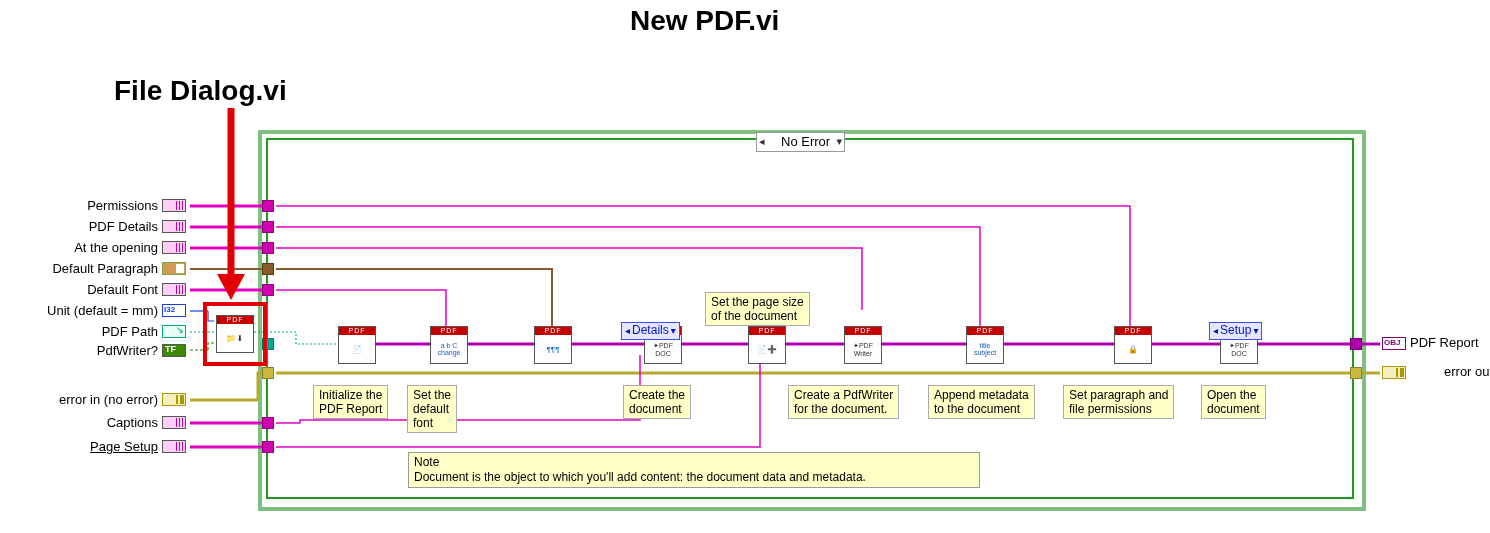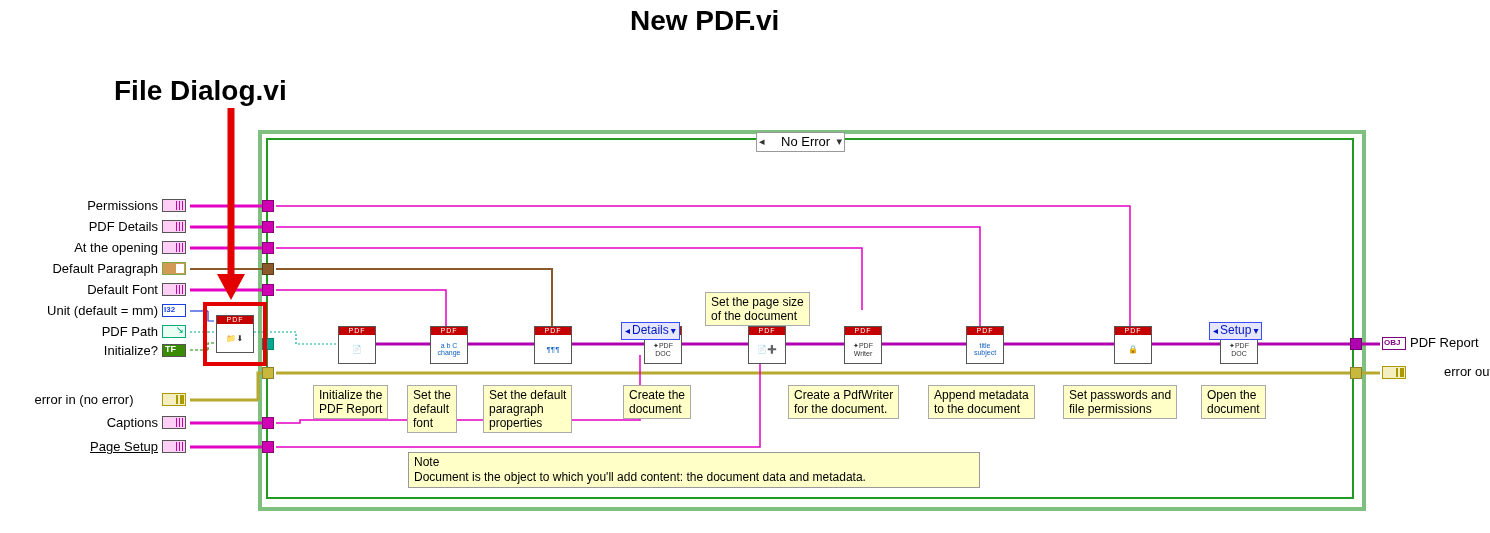--- a/index.html
+++ b/index.html
@@ -117,24 +117,24 @@
 
 <div class="term-label" style="left:30px;top:282px;width:128px;">Default Font</div>
 <div class="term-node term-pink" style="left:162px;top:283px;"></div>
 
 <div class="term-label" style="left:0px;top:303px;width:158px;">Unit (default = mm)</div>
 <div class="term-node term-blue" style="left:162px;top:304px;"></div>
 
 <div class="term-label" style="left:30px;top:324px;width:128px;">PDF Path</div>
 <div class="term-node term-path" style="left:162px;top:325px;"></div>
 
-<div class="term-label" style="left:30px;top:343px;width:128px;">Initialize?</div>
+<div class="term-label" style="left:30px;top:343px;width:128px;">PdfWriter?</div>
 <div class="term-node term-bool" style="left:162px;top:344px;"></div>
 
-<div class="term-label" style="left:10px;top:392px;width:148px;text-align:center;">error in (no error)</div>
+<div class="term-label" style="left:10px;top:392px;width:148px;">error in (no error)</div>
 <div class="term-node term-err" style="left:162px;top:393px;"></div>
 
 <div class="term-label" style="left:30px;top:415px;width:128px;">Captions</div>
 <div class="term-node term-pink" style="left:162px;top:416px;"></div>
 
 <div class="term-label" style="left:30px;top:439px;width:128px;text-decoration:underline;">Page Setup</div>
 <div class="term-node term-pink" style="left:162px;top:440px;"></div>
 
 <div class="tunnel pink" style="left:262px;top:200px;"></div>
 <div class="tunnel pink" style="left:262px;top:221px;"></div>
@@ -198,30 +198,27 @@
 <div class="pill" style="left:1209px;top:322px;">Setup</div>
 
 <div class="tip" style="left:705px;top:280px;white-space:pre;margin-top:12px;">Set the page size
 of the document</div>
 
 <div class="tip" style="left:313px;top:385px;white-space:pre;">Initialize the
 PDF Report</div>
 <div class="tip" style="left:407px;top:385px;white-space:pre;">Set the
 default
 font</div>
-<div class="tip" style="left:483px;top:385px;white-space:pre;">Set the default
-paragraph
-properties</div>
 <div class="tip" style="left:623px;top:385px;white-space:pre;">Create the
 document</div>
 <div class="tip" style="left:788px;top:385px;white-space:pre;">Create a PdfWriter
 for the document.</div>
 <div class="tip" style="left:928px;top:385px;white-space:pre;">Append metadata
 to the document</div>
-<div class="tip" style="left:1063px;top:385px;white-space:pre;">Set passwords and
+<div class="tip" style="left:1063px;top:385px;white-space:pre;">Set paragraph and
 file permissions</div>
 <div class="tip" style="left:1201px;top:385px;white-space:pre;">Open the
 document</div>
 
 <div class="note" style="left:360px;top:452px;width:560px;margin-left:48px;">
   <div>Note</div>
   <div>Document is the object to which you'll add content: the document data and metadata.</div>
 </div>
 
 <div class="tunnel obj" style="left:1350px;top:338px;"></div>

